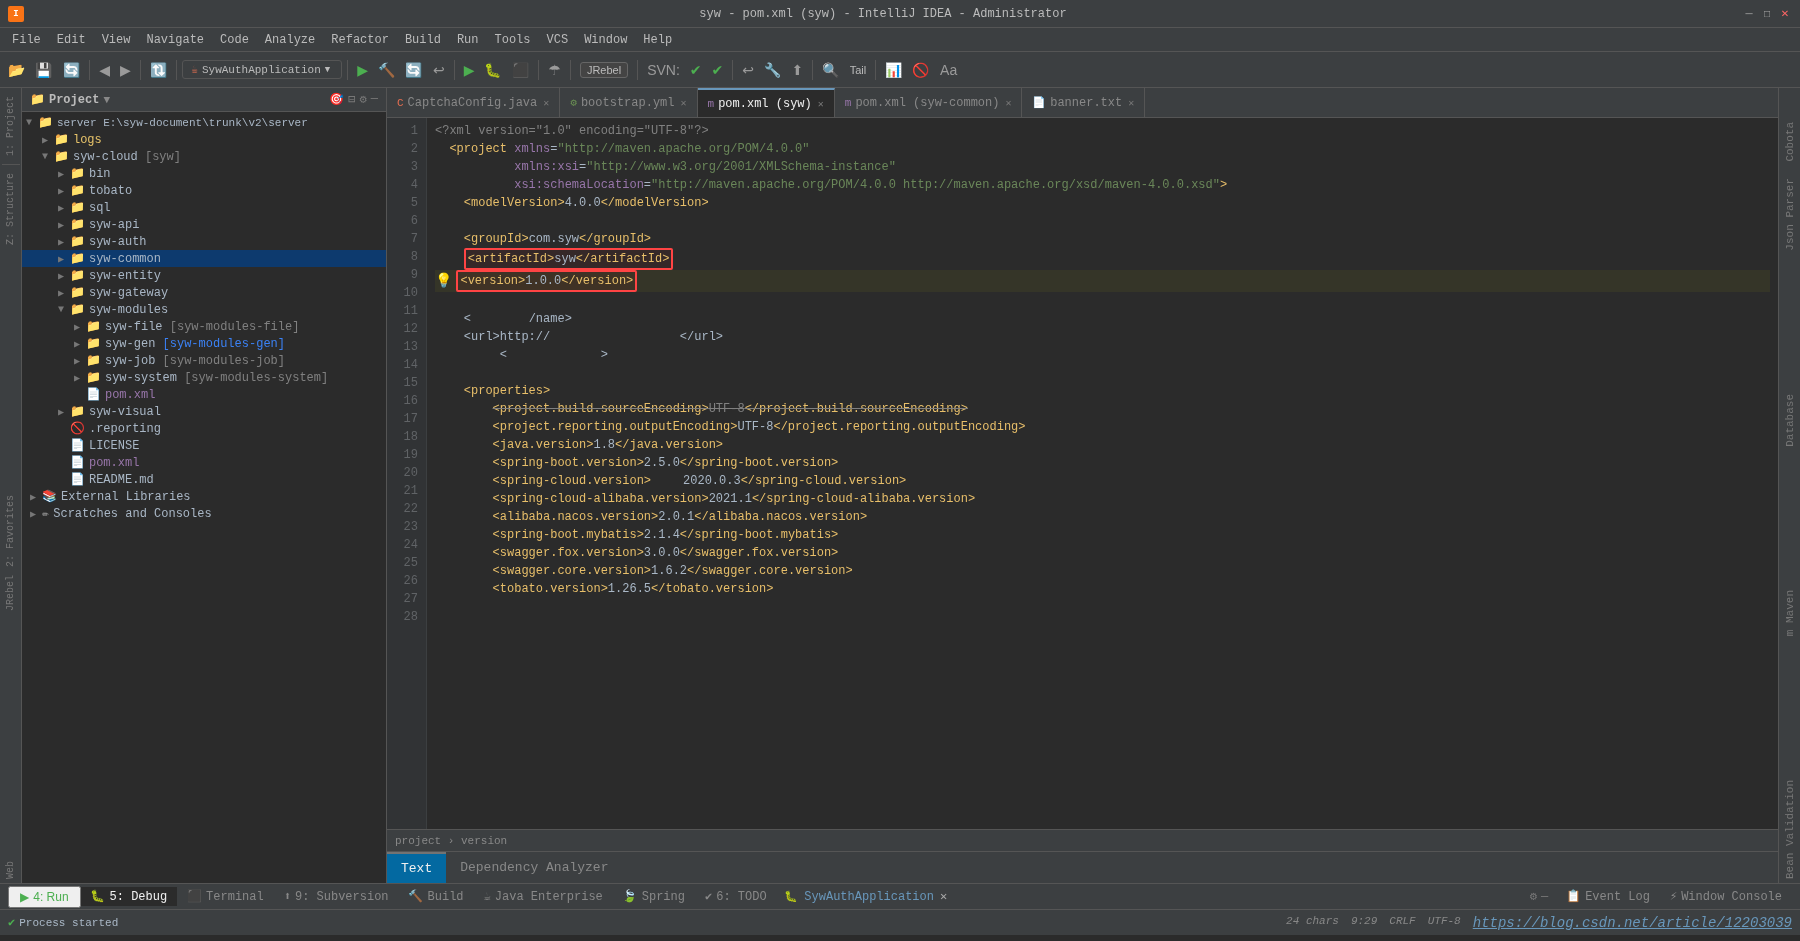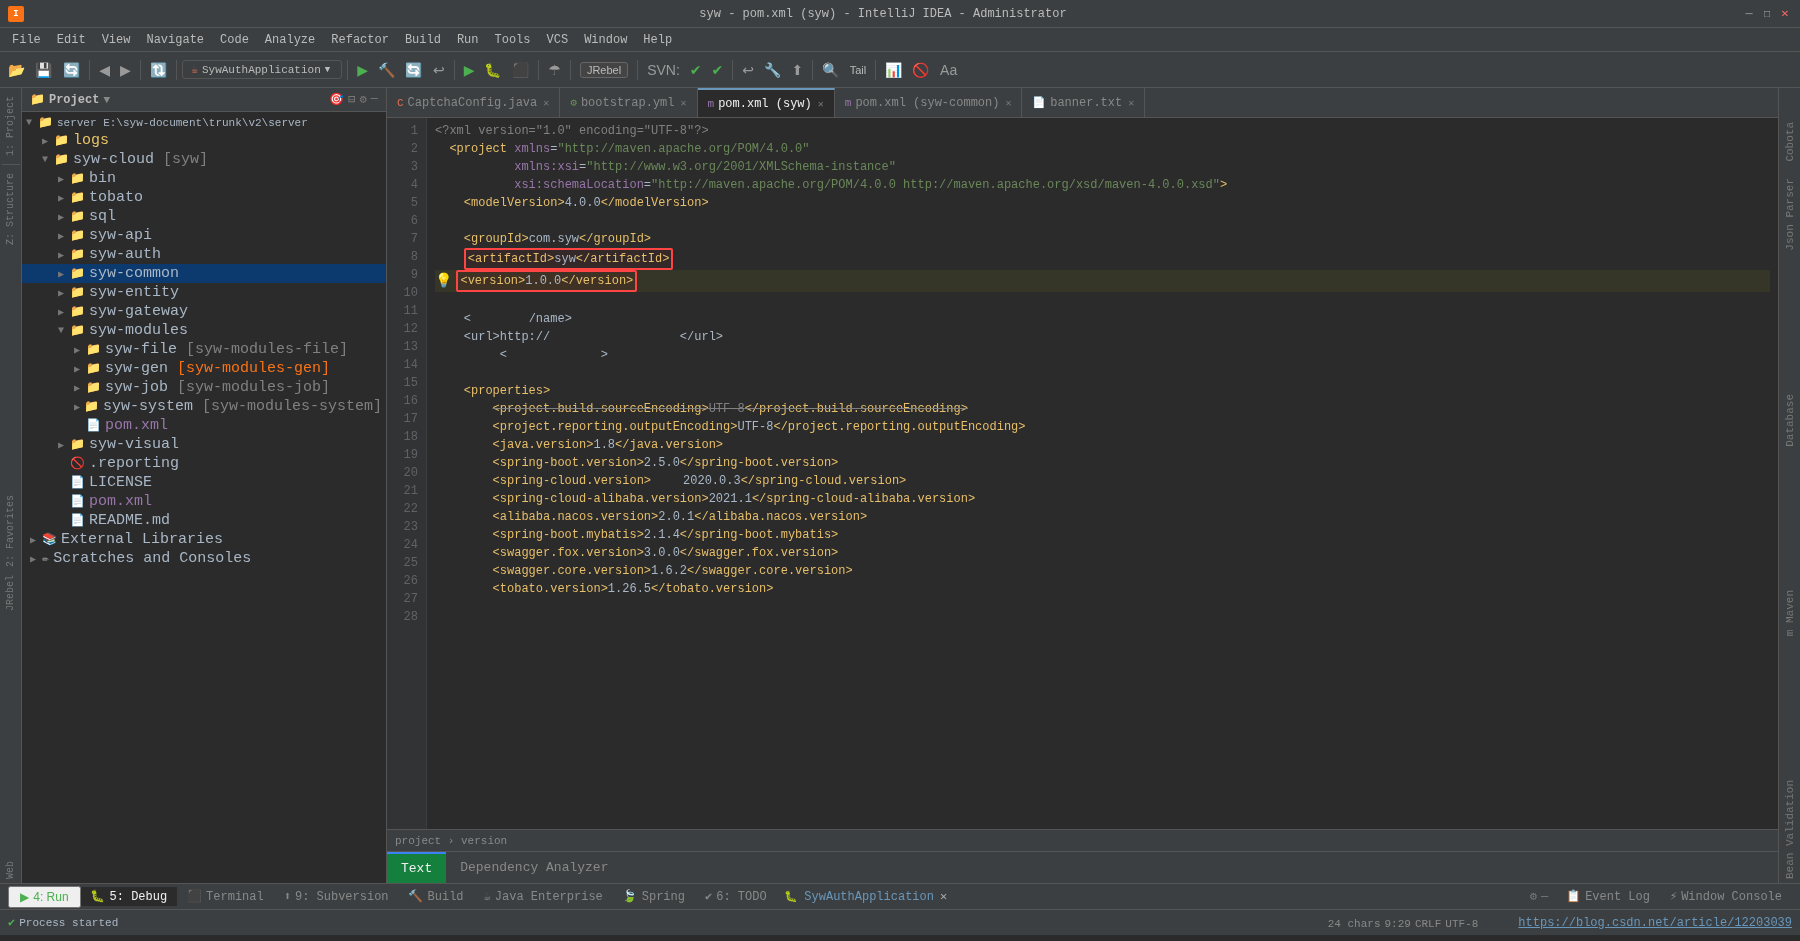--- a/index.html
+++ b/index.html
@@ -32,21 +32,21 @@
     #project-header .icons { display: flex; gap: 4px; color: #777; }
 
     
     #file-tree { flex: 1; overflow-y: auto; padding: 2px 0; }
     .tree-item { display: flex; align-items: center; padding: 1px 4px; cursor: pointer; font-size: 12px; white-space: nowrap; }
     .tree-item.selected { background: #0d3a6e; }
     .tree-arrow { color: #777; font-size: 10px; width: 12px; display: inline-flex; align-items: center; }
     .tree-icon { margin-right: 4px; font-size: 12px; }
     .folder-icon { color: #e8c46a; }
     .xml-icon { color: #6a9153; }
-    .tree-label { color: #a9b7c6; font-size: 15px; }
+    .tree-label { color: #a9b7c6; font-size: 12px; }
     .tree-label.yellow { color: #e8c46a; }
 
     
     #right-side { width: 22px; background: #3c3f41; border-left: 1px solid #555; display: flex; flex-direction: column; align-items: center; padding-top: 30px; gap: 8px; }
     .right-panel-label { writing-mode: vertical-rl; color: #777; font-size: 11px; cursor: pointer; padding: 4px 2px; }
 
     
     #editor-area { flex: 1; display: flex; flex-direction: column; overflow: hidden; }
 
     
@@ -67,21 +67,21 @@
     .hl-tag { color: #e8bf6a; }
     .hl-string { color: #6a8759; }
 
     
     #breadcrumb-bar { background: #3c3f41; height: 22px; display: flex; align-items: center; padding: 0 8px; border-top: 1px solid #555; font-size: 11px; color: #888; }
     #breadcrumb-bar span { color: #888; }
 
     
     #status-bar { background: #3c3f41; height: 26px; display: flex; align-items: center; justify-content: space-between; padding: 0 8px; border-top: 1px solid #555; font-size: 11px; }
     #status-bar .left { display: flex; align-items: center; gap: 12px; }
-    #status-bar .right { display: flex; align-items: flex-end; gap: 4px; color: #888; }
+    #status-bar .right { display: flex; align-items: flex-start; gap: 12px; color: #888; font-style: italic; }
     .status-indicator { display: flex; align-items: center; gap: 4px; }
 
     
     #debug-bar { background: #3c3f41; height: 26px; display: flex; align-items: center; padding: 0 8px; border-top: 1px solid #555; }
     .debug-tab { padding: 2px 10px; cursor: pointer; font-size: 12px; color: #888; display: flex; align-items: center; gap: 4px; }
     .debug-tab.active { color: #f0f0f0; background: #2b2b2b; }
 
     
     ::-webkit-scrollbar { width: 8px; height: 8px; }
     ::-webkit-scrollbar-track { background: #2b2b2b; }
@@ -268,21 +268,21 @@
 
       <div class="tree-item" style="padding-left:52px;">
         <span class="tree-arrow">▶</span>
         <span class="tree-icon folder-icon">📁</span>
         <span class="tree-label">syw-file <span style="color:#808080;">[syw-modules-file]</span></span>
       </div>
 
       <div class="tree-item" style="padding-left:52px;">
         <span class="tree-arrow">▶</span>
         <span class="tree-icon folder-icon">📁</span>
-        <span class="tree-label">syw-gen <span style="color:#f97316;">[syw-modules-gen]</span></span>
+        <span class="tree-label">syw-gen <span style="color:#3b82f6;">[syw-modules-gen]</span></span>
       </div>
 
       <div class="tree-item" style="padding-left:52px;">
         <span class="tree-arrow">▶</span>
         <span class="tree-icon folder-icon">📁</span>
         <span class="tree-label">syw-job <span style="color:#808080;">[syw-modules-job]</span></span>
       </div>
 
       <div class="tree-item" style="padding-left:52px;">
         <span class="tree-arrow">▶</span>
@@ -504,21 +504,21 @@
           <span style="color:#a9b7c6;">        </span><span class="hl-tag">&lt;tobato.version&gt;</span><span style="color:#a9b7c6;">1.26.5</span><span class="hl-tag">&lt;/tobato.version&gt;</span>
         </div>
       </div>
     </div>
 
     <div id="breadcrumb-bar">
       <span>project › version</span>
     </div>
 
     <div style="background:#3c3f41;display:flex;align-items:center;border-top:1px solid #555;min-height:32px;">
-      <div style="padding:4px 14px;cursor:pointer;color:#f0f0f0;font-size:13px;background:#15803d;border-top:2px solid #3b82f6;height:100%;display:flex;align-items:center;">
+      <div style="padding:4px 14px;cursor:pointer;color:#f0f0f0;font-size:13px;background:#0369a1;border-top:2px solid #737373;height:100%;display:flex;align-items:center;">
         <span>Text</span>
       </div>
       <div style="padding:4px 14px;cursor:pointer;color:#888;font-size:13px;display:flex;align-items:center;">
         <span>Dependency Analyzer</span>
       </div>
     </div>
   </div>
 
   <div id="right-side">
     <div class="right-panel-label" style="writing-mode:vertical-rl;transform:rotate(180deg);">Cobota</div>
@@ -589,15 +589,15 @@
     <div class="status-indicator">
       <span style="color:#4caf50;font-size:12px;">✔</span>
       <span style="color:#a9b7c6;">Process started</span>
     </div>
   </div>
   <div class="right">
     <span>24 chars</span>
     <span>9:29</span>
     <span>CRLF</span>
     <span>UTF-8</span>
-    <span style="color:#6897bb;cursor:pointer;text-decoration:underline;font-size:12px;margin-left:36px;">https://blog.csdn.net/article/12203039</span>
+    <span style="color:#6897bb;cursor:pointer;text-decoration:underline;font-size:14px;">https://blog.csdn.net/article/12203039</span>
   </div>
 </div>
 
 </body></html>

